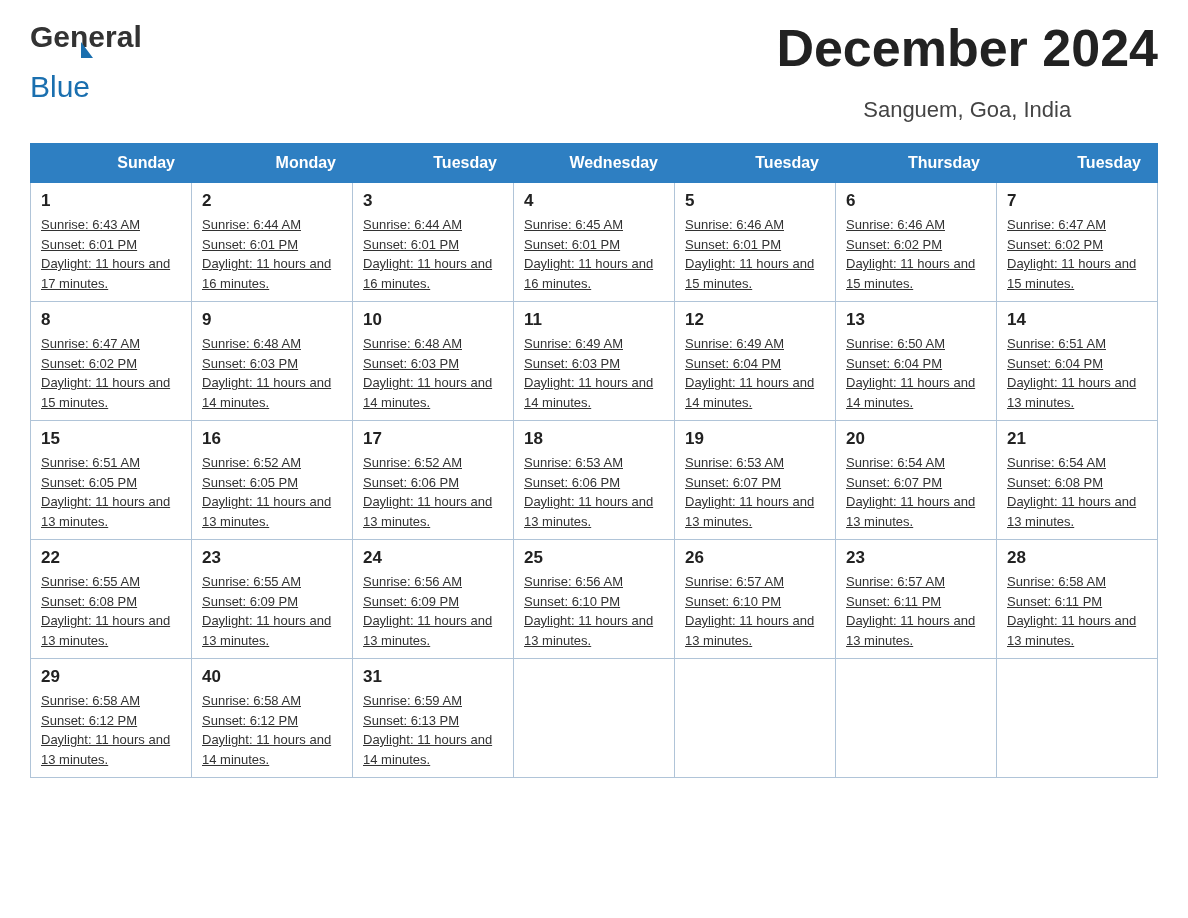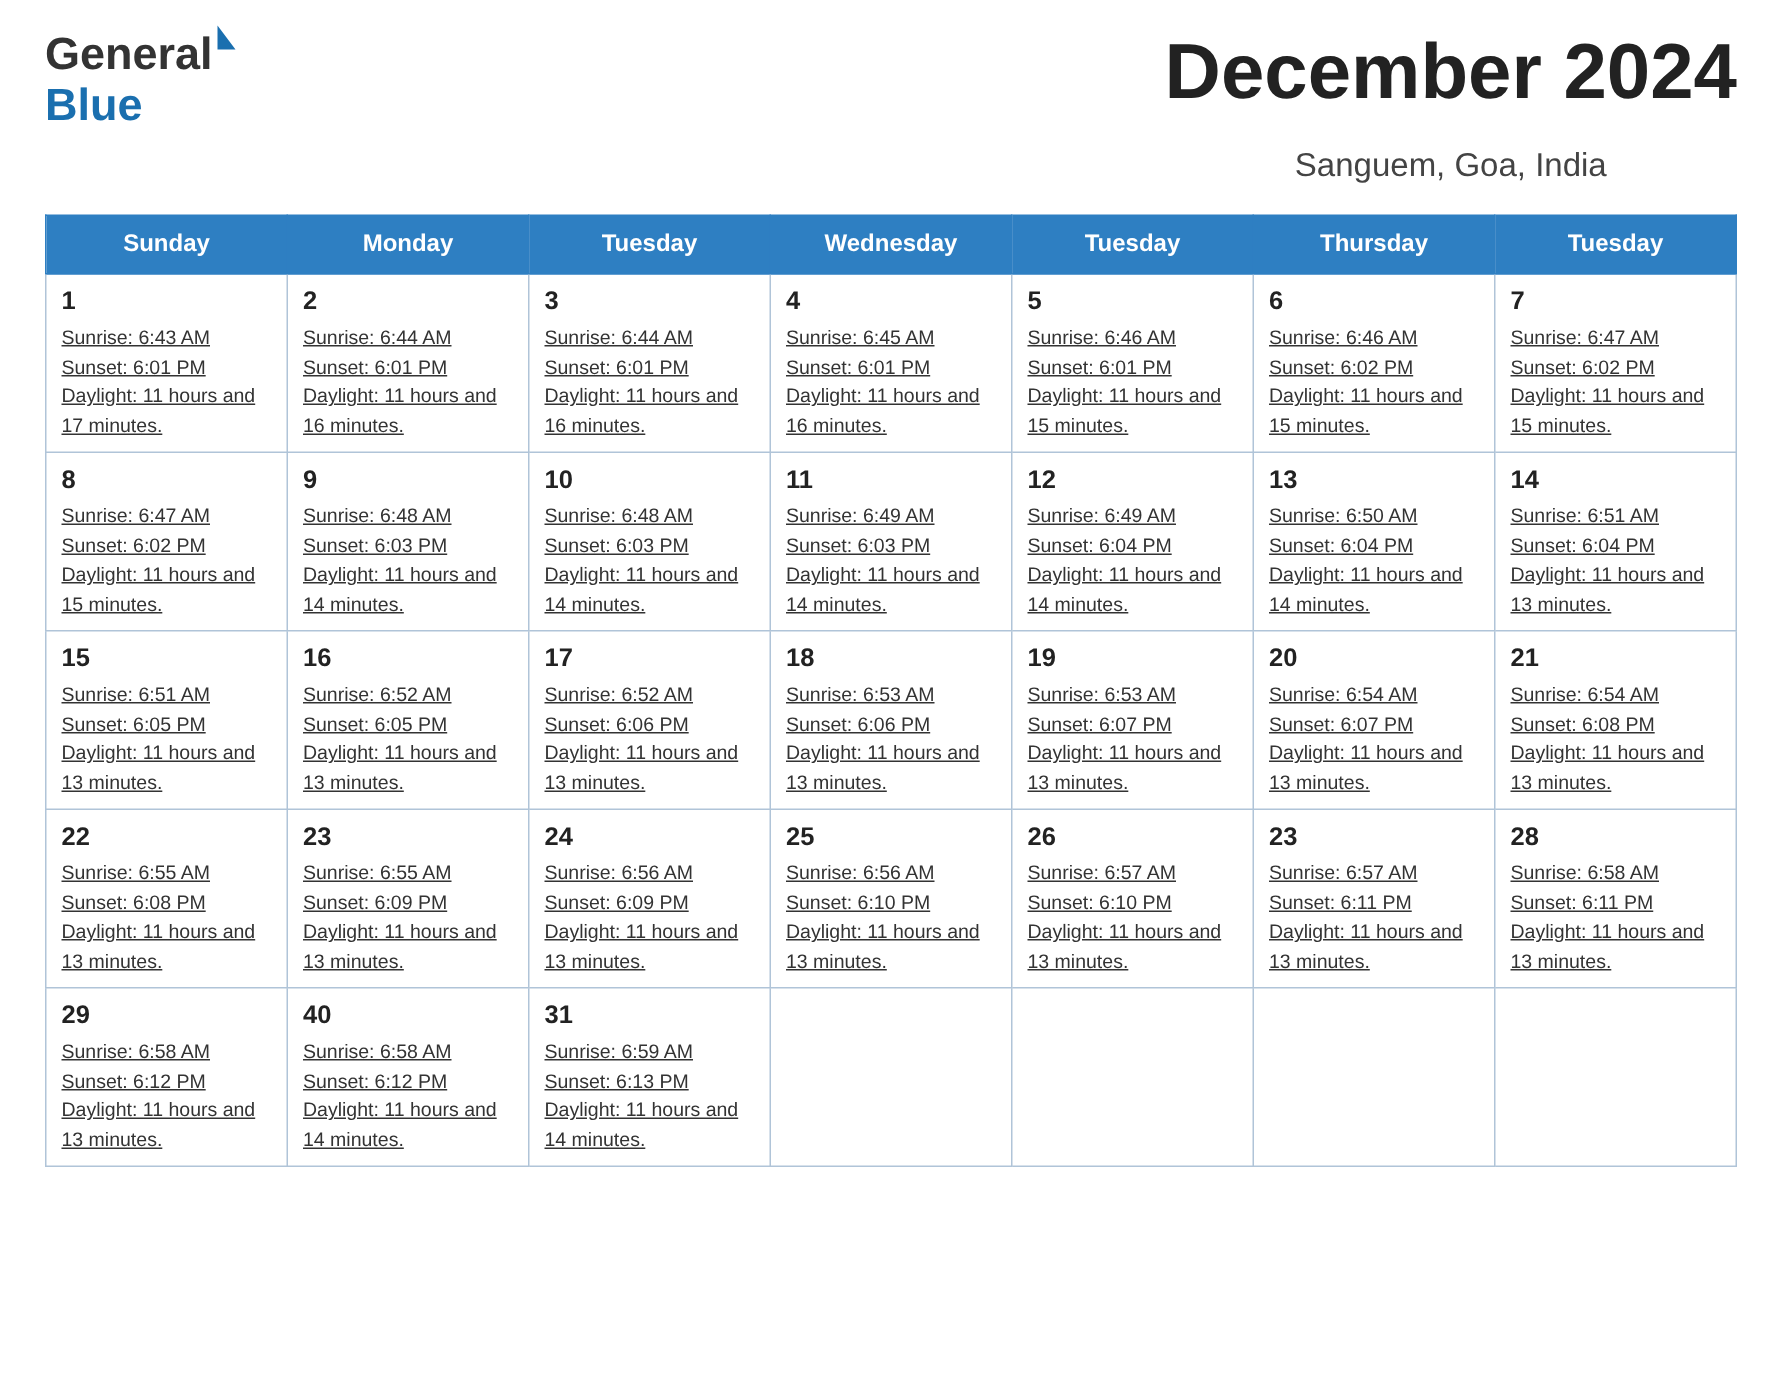--- a/index.html
+++ b/index.html
@@ -38,22 +38,22 @@
     }
     .calendar-table {
       width: 100%;
       border-collapse: collapse;
     }
     .calendar-table th {
       background: #2e7fc2;
       color: #fff;
       font-size: 16px;
       font-weight: bold;
-      padding: 10px 0;
-      text-align: center;
+      padding: 10px 16px;
+      text-align: right;
       border: 1px solid #2e7fc2;
     }
     .calendar-table td {
       vertical-align: top;
       padding: 8px 10px;
       border: 1px solid #b0c4d8;
       font-size: 13px;
       color: #333;
       min-height: 100px;
       width: calc(100% / 7);
@@ -70,29 +70,30 @@
       color: #333;
       line-height: 1.5;
       text-decoration: underline;
     }
     .empty-cell {
       background: #fff;
     }
     .logo-row {
       display: flex;
       align-items: center;
+      flex-direction: column;
     }
     .logo-text-general {
       font-size: 30px;
       font-weight: bold;
       color: #333;
     }
     .logo-text-blue-row {
       font-size: 30px;
-      font-weight: bold;
+      font-weight: normal;
       color: #1a6faf;
     }
     .logo-arrow {
       display: inline-block;
       width: 0;
       height: 0;
       border-style: solid;
       border-width: 16px 0 0 12px;
       border-color: transparent transparent transparent #1a6faf;
       margin-left: 3px;

